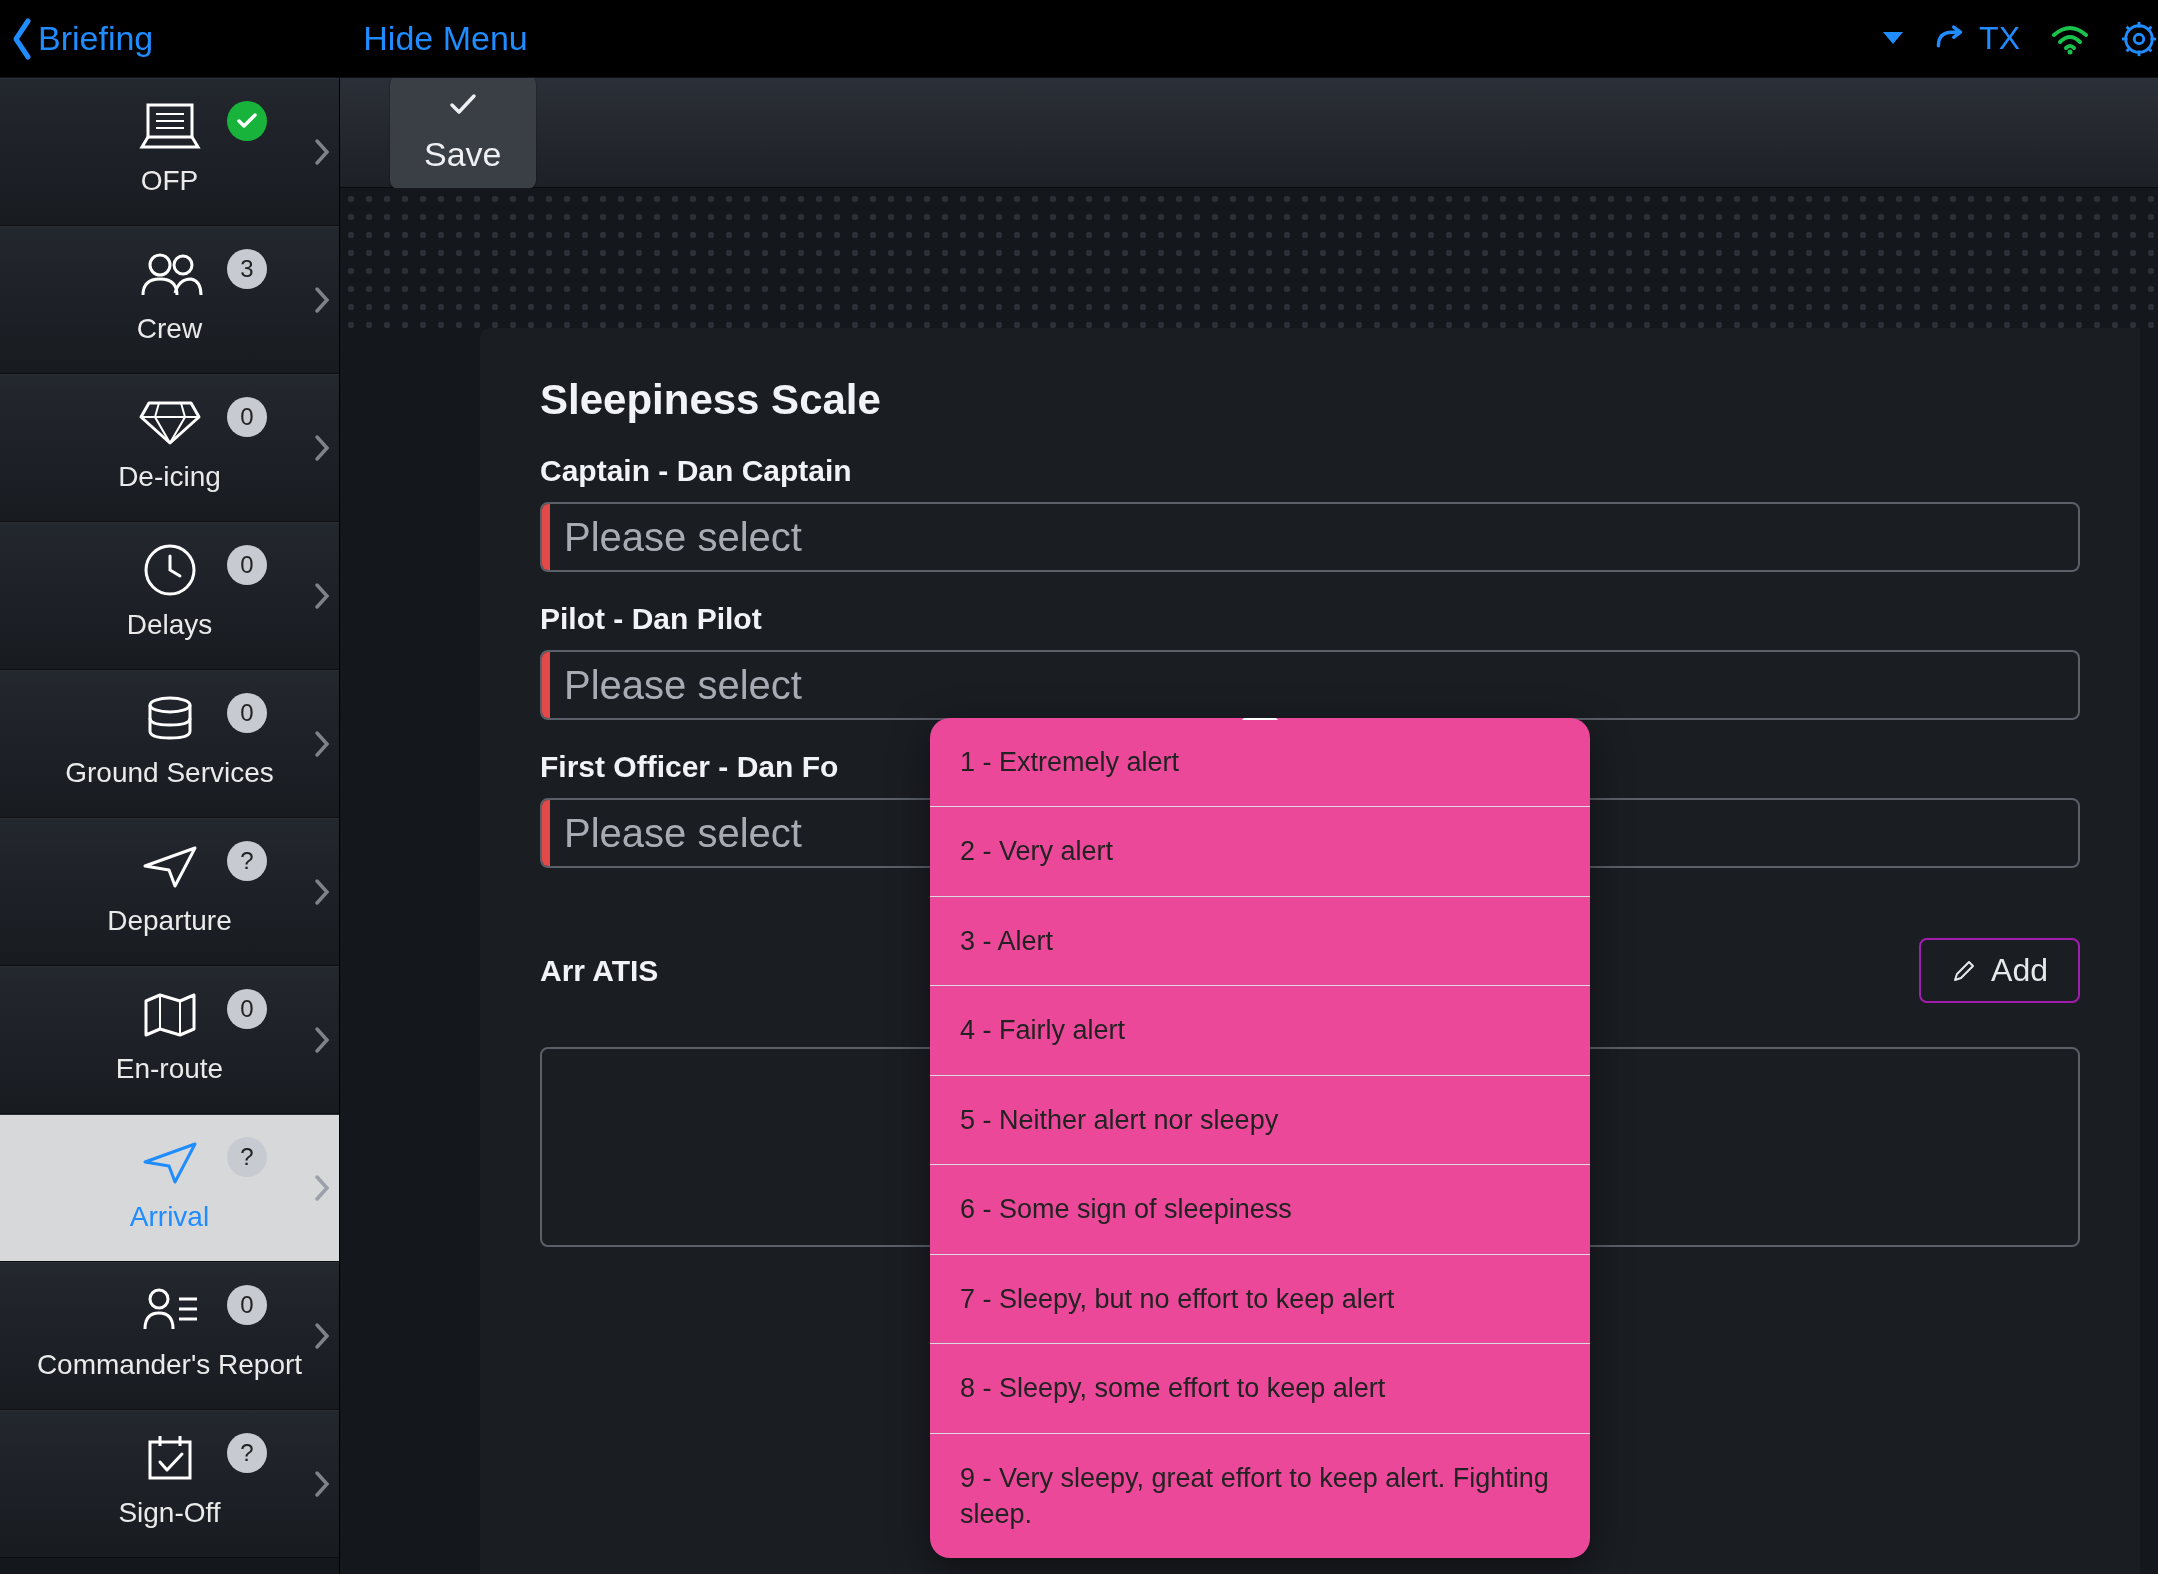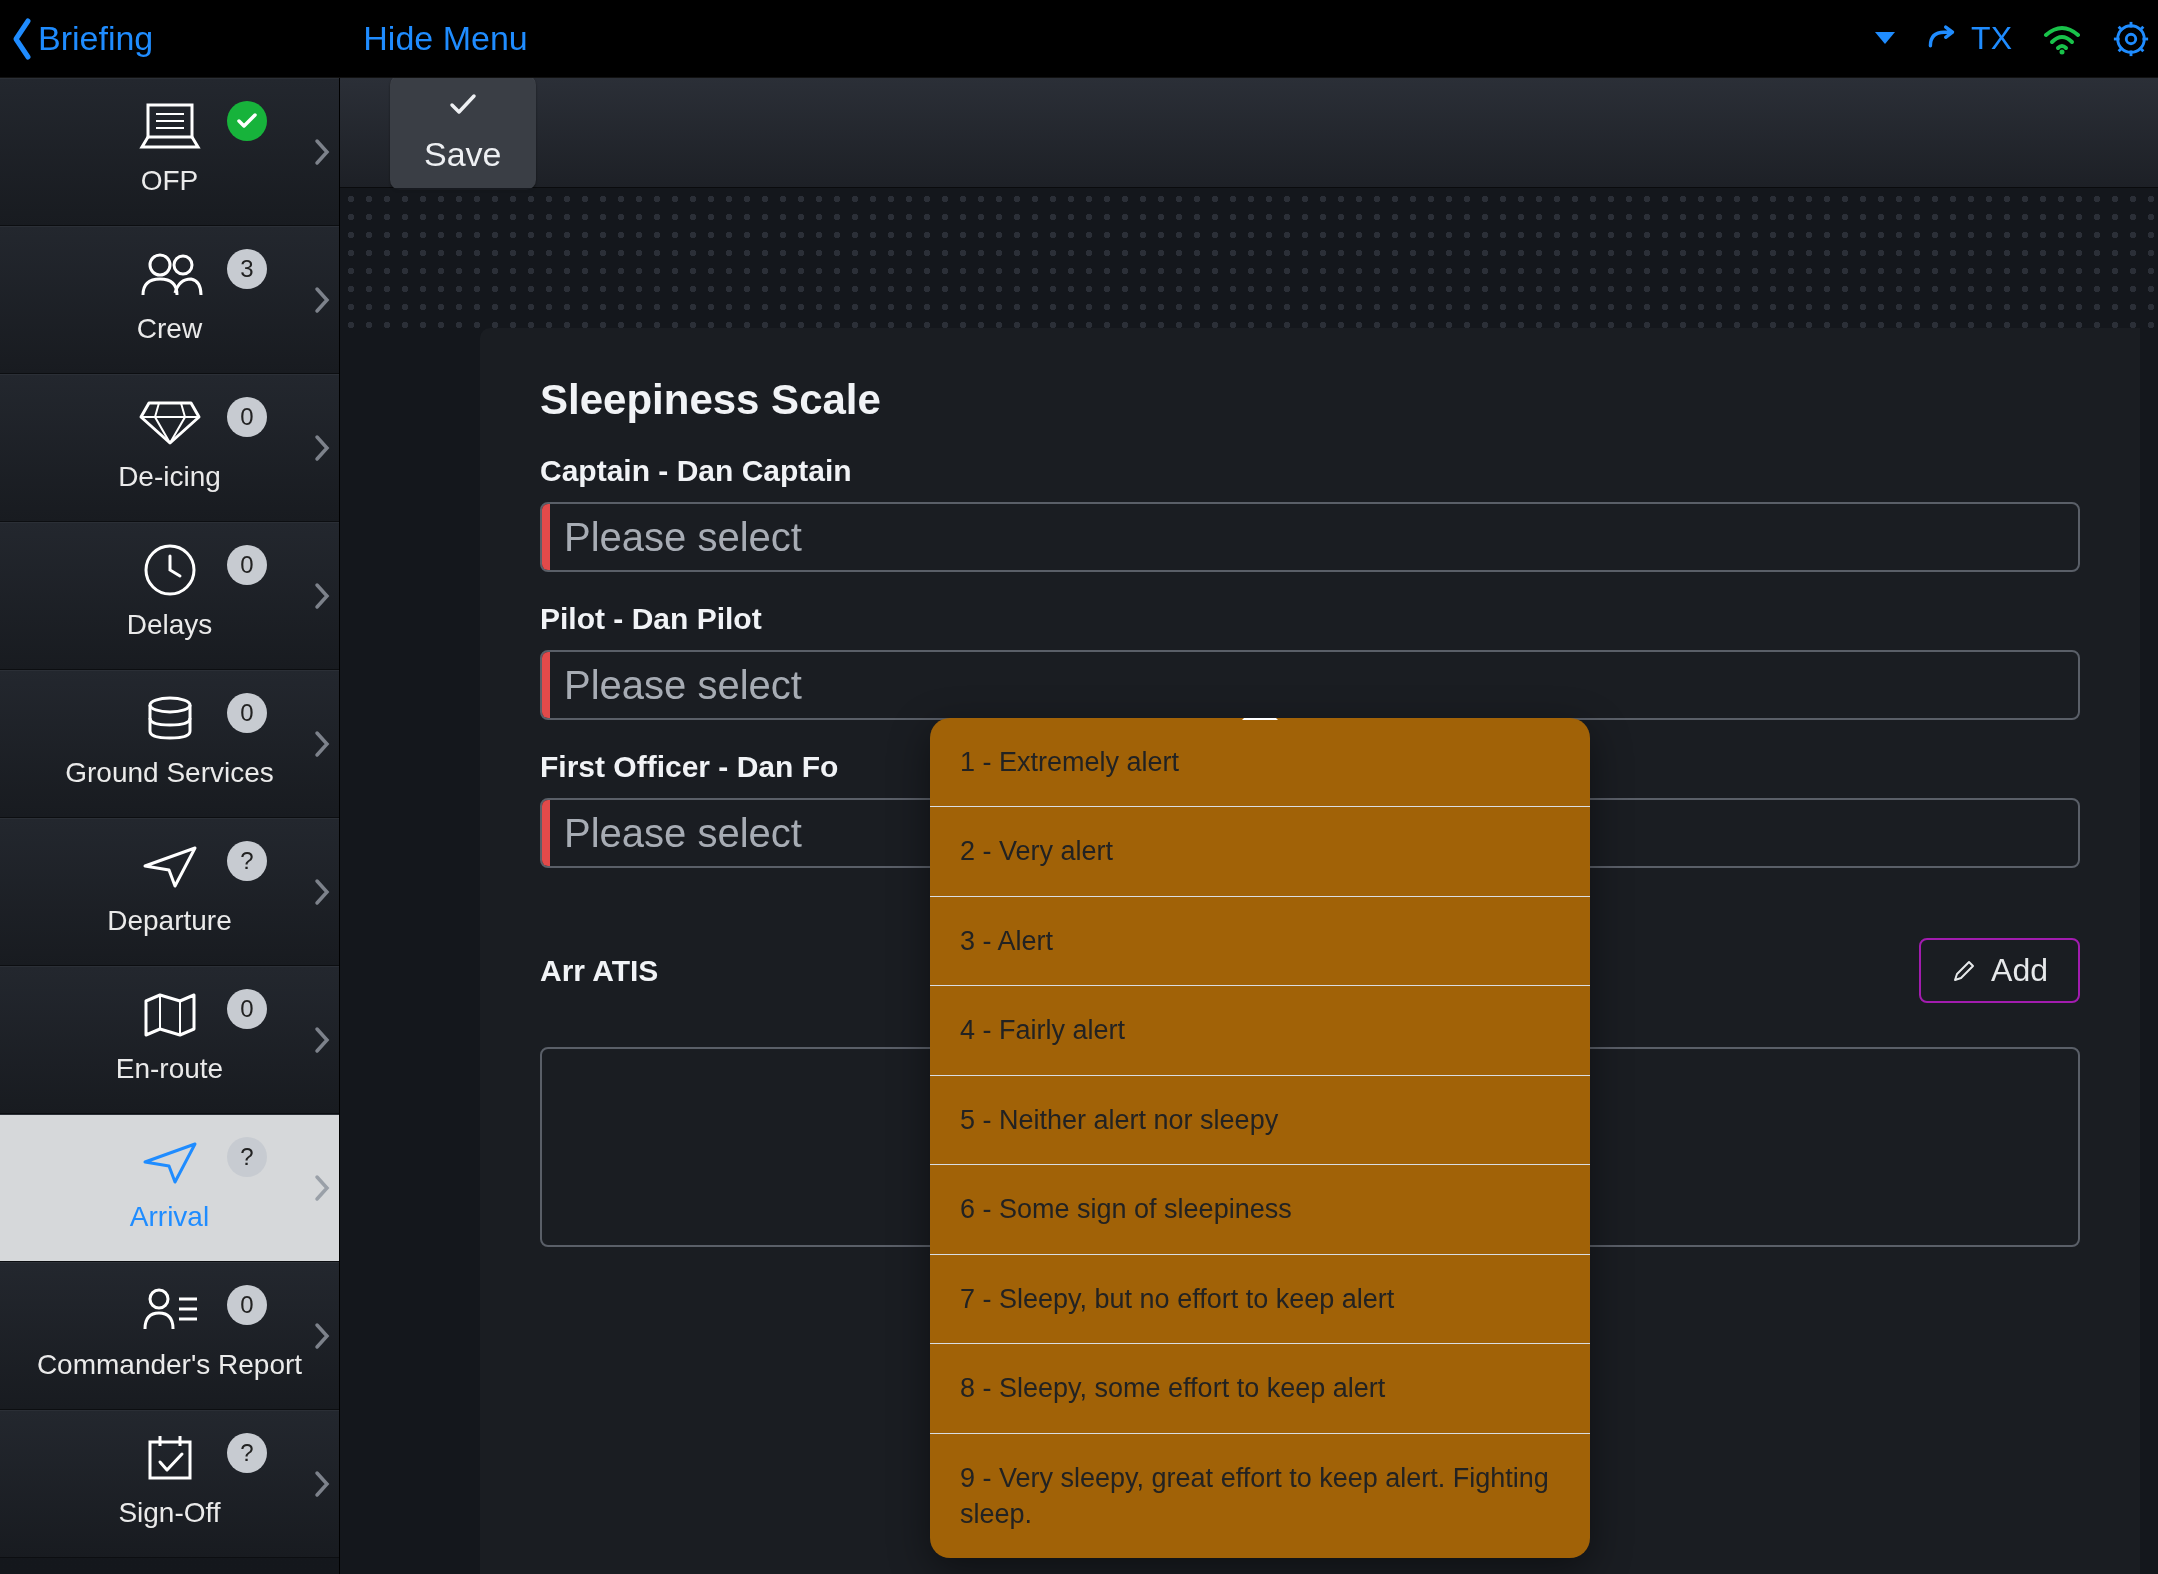--- a/index.html
+++ b/index.html
@@ -13,21 +13,21 @@
     position: relative;
     transform-origin: top left;
   }
 
   
   .header {
     height: 78px;
     display: flex;
     align-items: center;
     background: #000;
-    padding: 0 8px 0 8px;
+    padding: 0 0 0 8px;
     font-size: 34px;
     border-bottom: 1px solid #111;
   }
   .back-group { display: flex; align-items: center; color: #1f8cff; cursor: pointer; }
   .back-chevron svg { display: block; }
   .back-label { margin-left: 2px; font-weight: 400; }
   .hide-menu { margin-left: 210px; color: #1f8cff; font-weight: 400; }
   .spacer { flex: 1 1 auto; }
   .flight-info { display: flex; align-items: center; gap: 14px; font-size: 30px; }
   .flight-pill {
@@ -174,21 +174,21 @@
     border-radius: 8px;
     height: 200px;
   }
 
   
   .dropdown {
     position: absolute;
     left: 930px;
     top: 718px;
     width: 660px;
-    background: #a16207;
+    background: #ec4899;
     color: #222;
     border-radius: 20px;
     box-shadow: 0 12px 40px rgba(0,0,0,0.45);
     z-index: 100;
     overflow: hidden;
   }
   .dropdown::before {
     content: "";
     position: absolute;
     top: -16px; left: 50%; transform: translateX(-50%);

